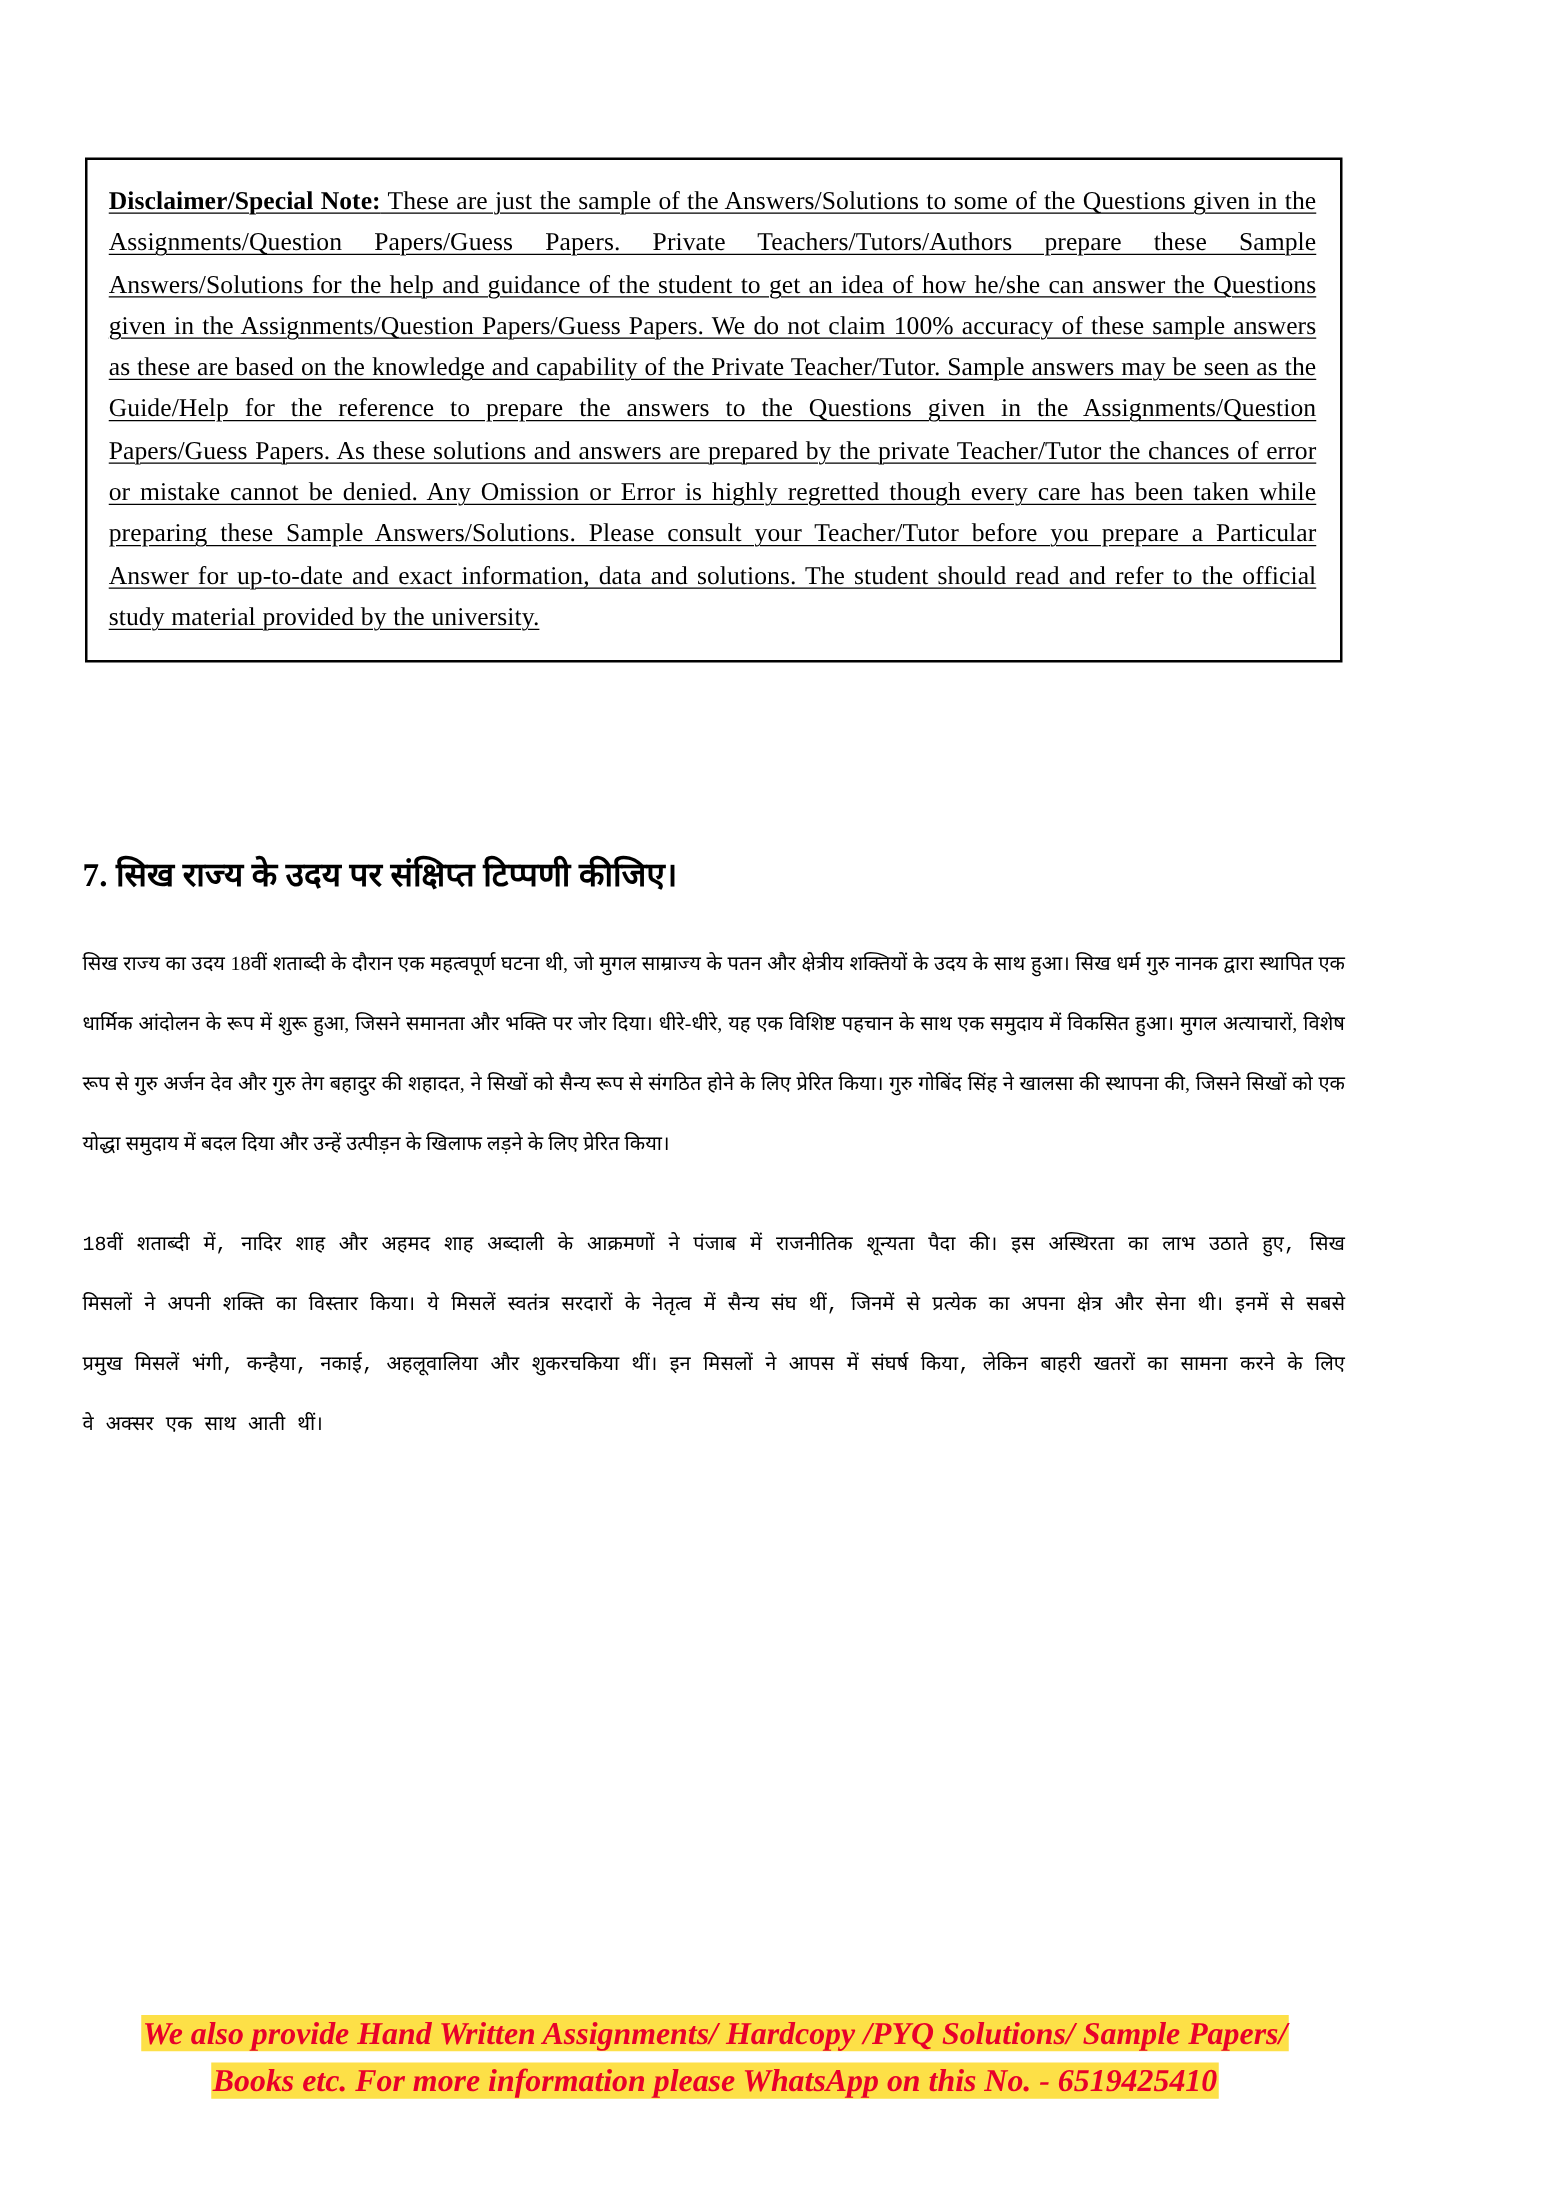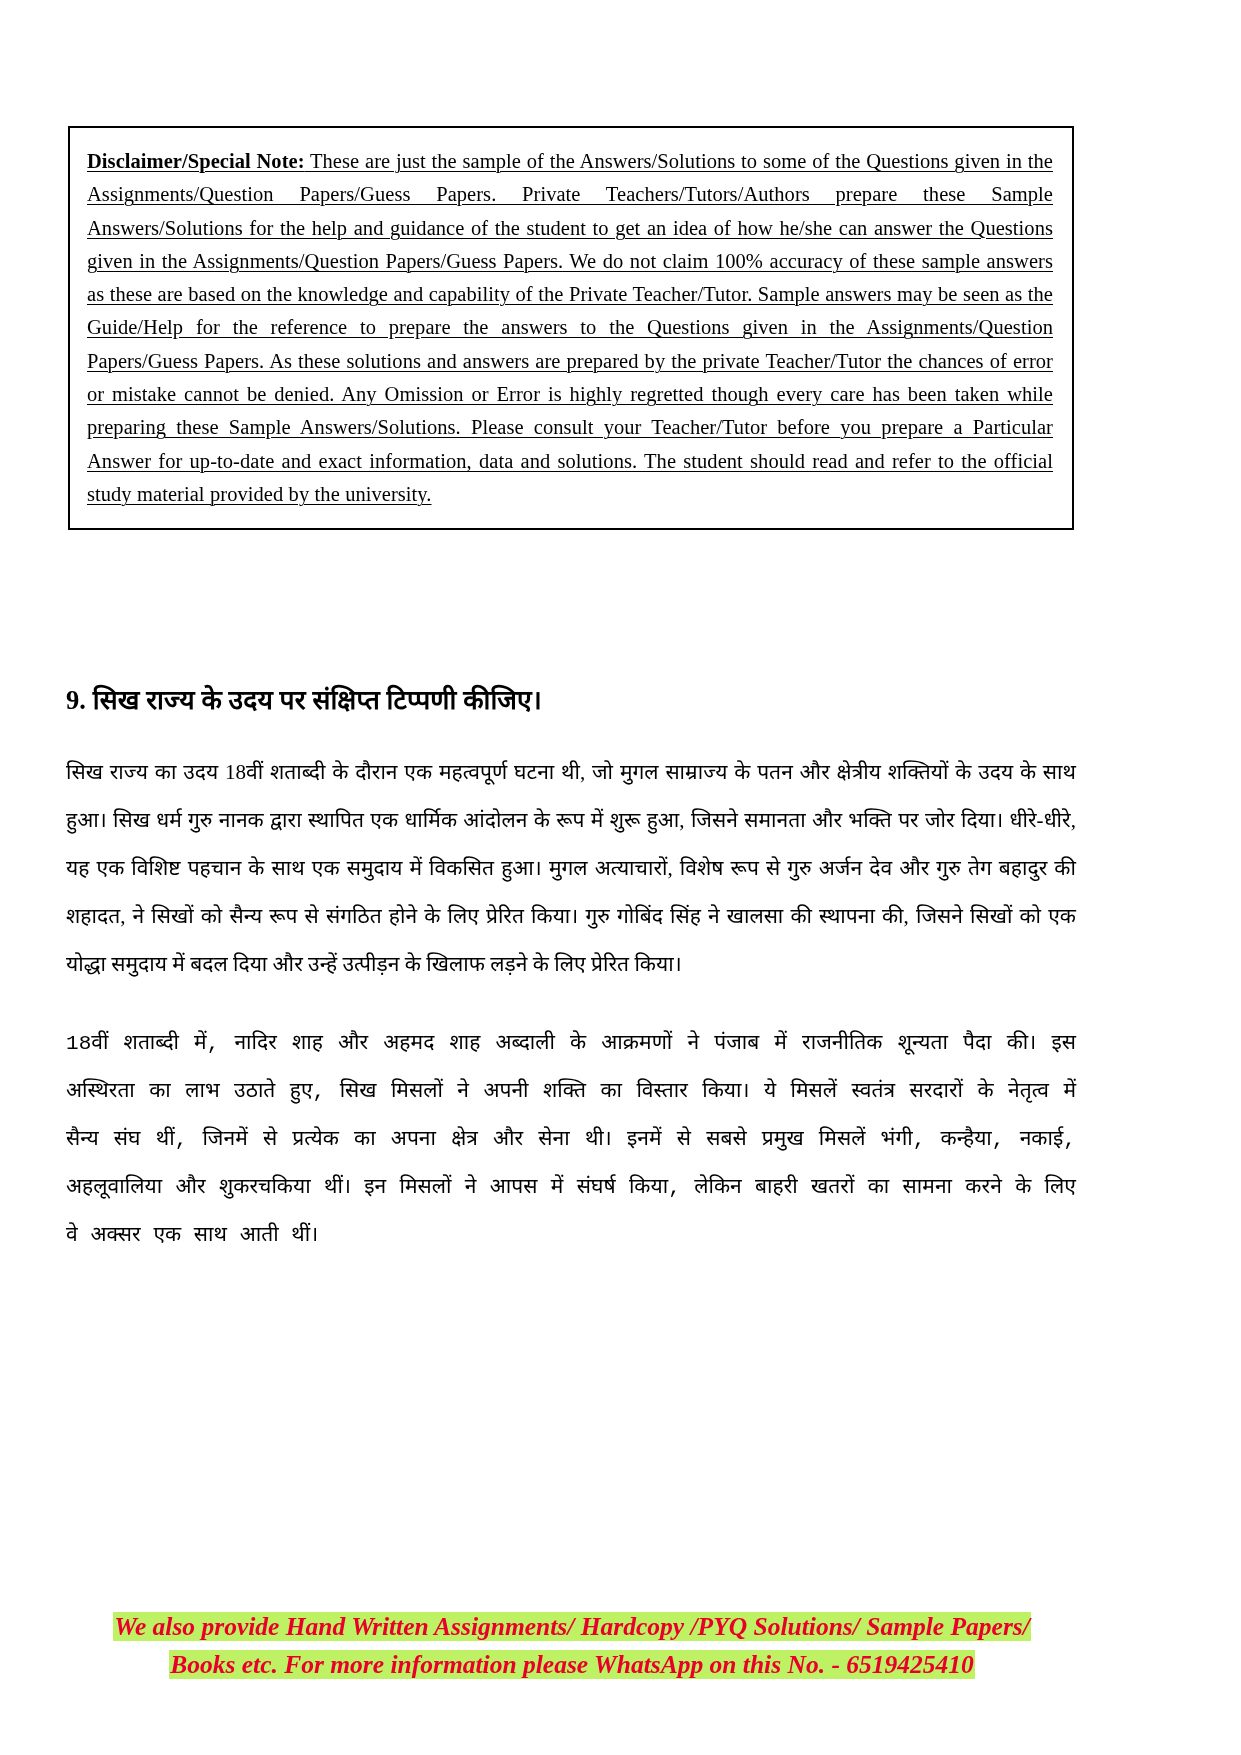--- a/index.html
+++ b/index.html
@@ -79,21 +79,21 @@
 
   
   .body-block {
     position: absolute;
     left: 66px;
     top: 748px;
     width: 1010px;
   }
   .body-para {
     font-family: "Liberation Serif", "DejaVu Serif", serif;
-    font-size: 21px;
+    font-size: 16px;
     line-height: 48px;
     text-align: justify;
     text-justify: inter-word;
     margin: 0 0 32px 0;
     letter-spacing: 0.05px;
   }
   .body-para:last-child {
     margin-bottom: 0;
     font-family: Liberation Mono, monospace;
   }
@@ -110,37 +110,37 @@
     display: block;
     font-family: "Liberation Serif", "DejaVu Serif", serif;
     font-size: 25.5px;
     font-weight: bold;
     font-style: italic;
     line-height: 38px;
     color: #e8002a;
     white-space: nowrap;
   }
   .footer-line .hl {
-    background: #bef264;
+    background: #fde047;
     padding: 0 1px;
     box-decoration-break: clone;
     -webkit-box-decoration-break: clone;
   }
 </style>
 </head>
 <body>
 
 <div class="page">
 
   <div class="disclaimer-box">
     <p class="disclaimer-text"><span class="lead">Disclaimer/Special Note:</span><span> These are just the sample of the Answers/Solutions to some of the Questions given in the Assignments/Question Papers/Guess Papers. Private Teachers/Tutors/Authors prepare these Sample Answers/Solutions for the help and guidance of the student to get an idea of how he/she can answer the Questions given in the Assignments/Question Papers/Guess Papers. We do not claim 100% accuracy of these sample answers as these are based on the knowledge and capability of the Private Teacher/Tutor. Sample answers may be seen as the Guide/Help for the reference to prepare the answers to the Questions given in the Assignments/Question Papers/Guess Papers. As these solutions and answers are prepared by the private Teacher/Tutor the chances of error or mistake cannot be denied. Any Omission or Error is highly regretted though every care has been taken while preparing these Sample Answers/Solutions. Please consult your Teacher/Tutor before you prepare a Particular Answer for up-to-date and exact information, data and solutions. The student should read and refer to the official study material provided by the university.</span></p>
   </div>
 
 
-  <div class="question-heading">9. सिख राज्य के उदय पर संक्षिप्त टिप्पणी कीजिए।</div>
+  <div class="question-heading">7. सिख राज्य के उदय पर संक्षिप्त टिप्पणी कीजिए।</div>
 
   <div class="body-block">
     <p class="body-para">सिख राज्य का उदय 18वीं शताब्दी के दौरान एक महत्वपूर्ण घटना थी, जो मुगल साम्राज्य के पतन और क्षेत्रीय शक्तियों के उदय के साथ हुआ। सिख धर्म गुरु नानक द्वारा स्थापित एक धार्मिक आंदोलन के रूप में शुरू हुआ, जिसने समानता और भक्ति पर जोर दिया। धीरे-धीरे, यह एक विशिष्ट पहचान के साथ एक समुदाय में विकसित हुआ। मुगल अत्याचारों, विशेष रूप से गुरु अर्जन देव और गुरु तेग बहादुर की शहादत, ने सिखों को सैन्य रूप से संगठित होने के लिए प्रेरित किया। गुरु गोबिंद सिंह ने खालसा की स्थापना की, जिसने सिखों को एक योद्धा समुदाय में बदल दिया और उन्हें उत्पीड़न के खिलाफ लड़ने के लिए प्रेरित किया।</p>
     <p class="body-para">18वीं शताब्दी में, नादिर शाह और अहमद शाह अब्दाली के आक्रमणों ने पंजाब में राजनीतिक शून्यता पैदा की। इस अस्थिरता का लाभ उठाते हुए, सिख मिसलों ने अपनी शक्ति का विस्तार किया। ये मिसलें स्वतंत्र सरदारों के नेतृत्व में सैन्य संघ थीं, जिनमें से प्रत्येक का अपना क्षेत्र और सेना थी। इनमें से सबसे प्रमुख मिसलें भंगी, कन्हैया, नकाई, अहलूवालिया और शुकरचकिया थीं। इन मिसलों ने आपस में संघर्ष किया, लेकिन बाहरी खतरों का सामना करने के लिए वे अक्सर एक साथ आती थीं।</p>
   </div>
 
   <div class="footer-banner">
     <span class="footer-line"><span class="hl">We also provide Hand Written Assignments/ Hardcopy /PYQ Solutions/ Sample Papers/</span></span>
     <span class="footer-line"><span class="hl">Books etc. For more information please WhatsApp on this No. - 6519425410</span></span>
   </div>

